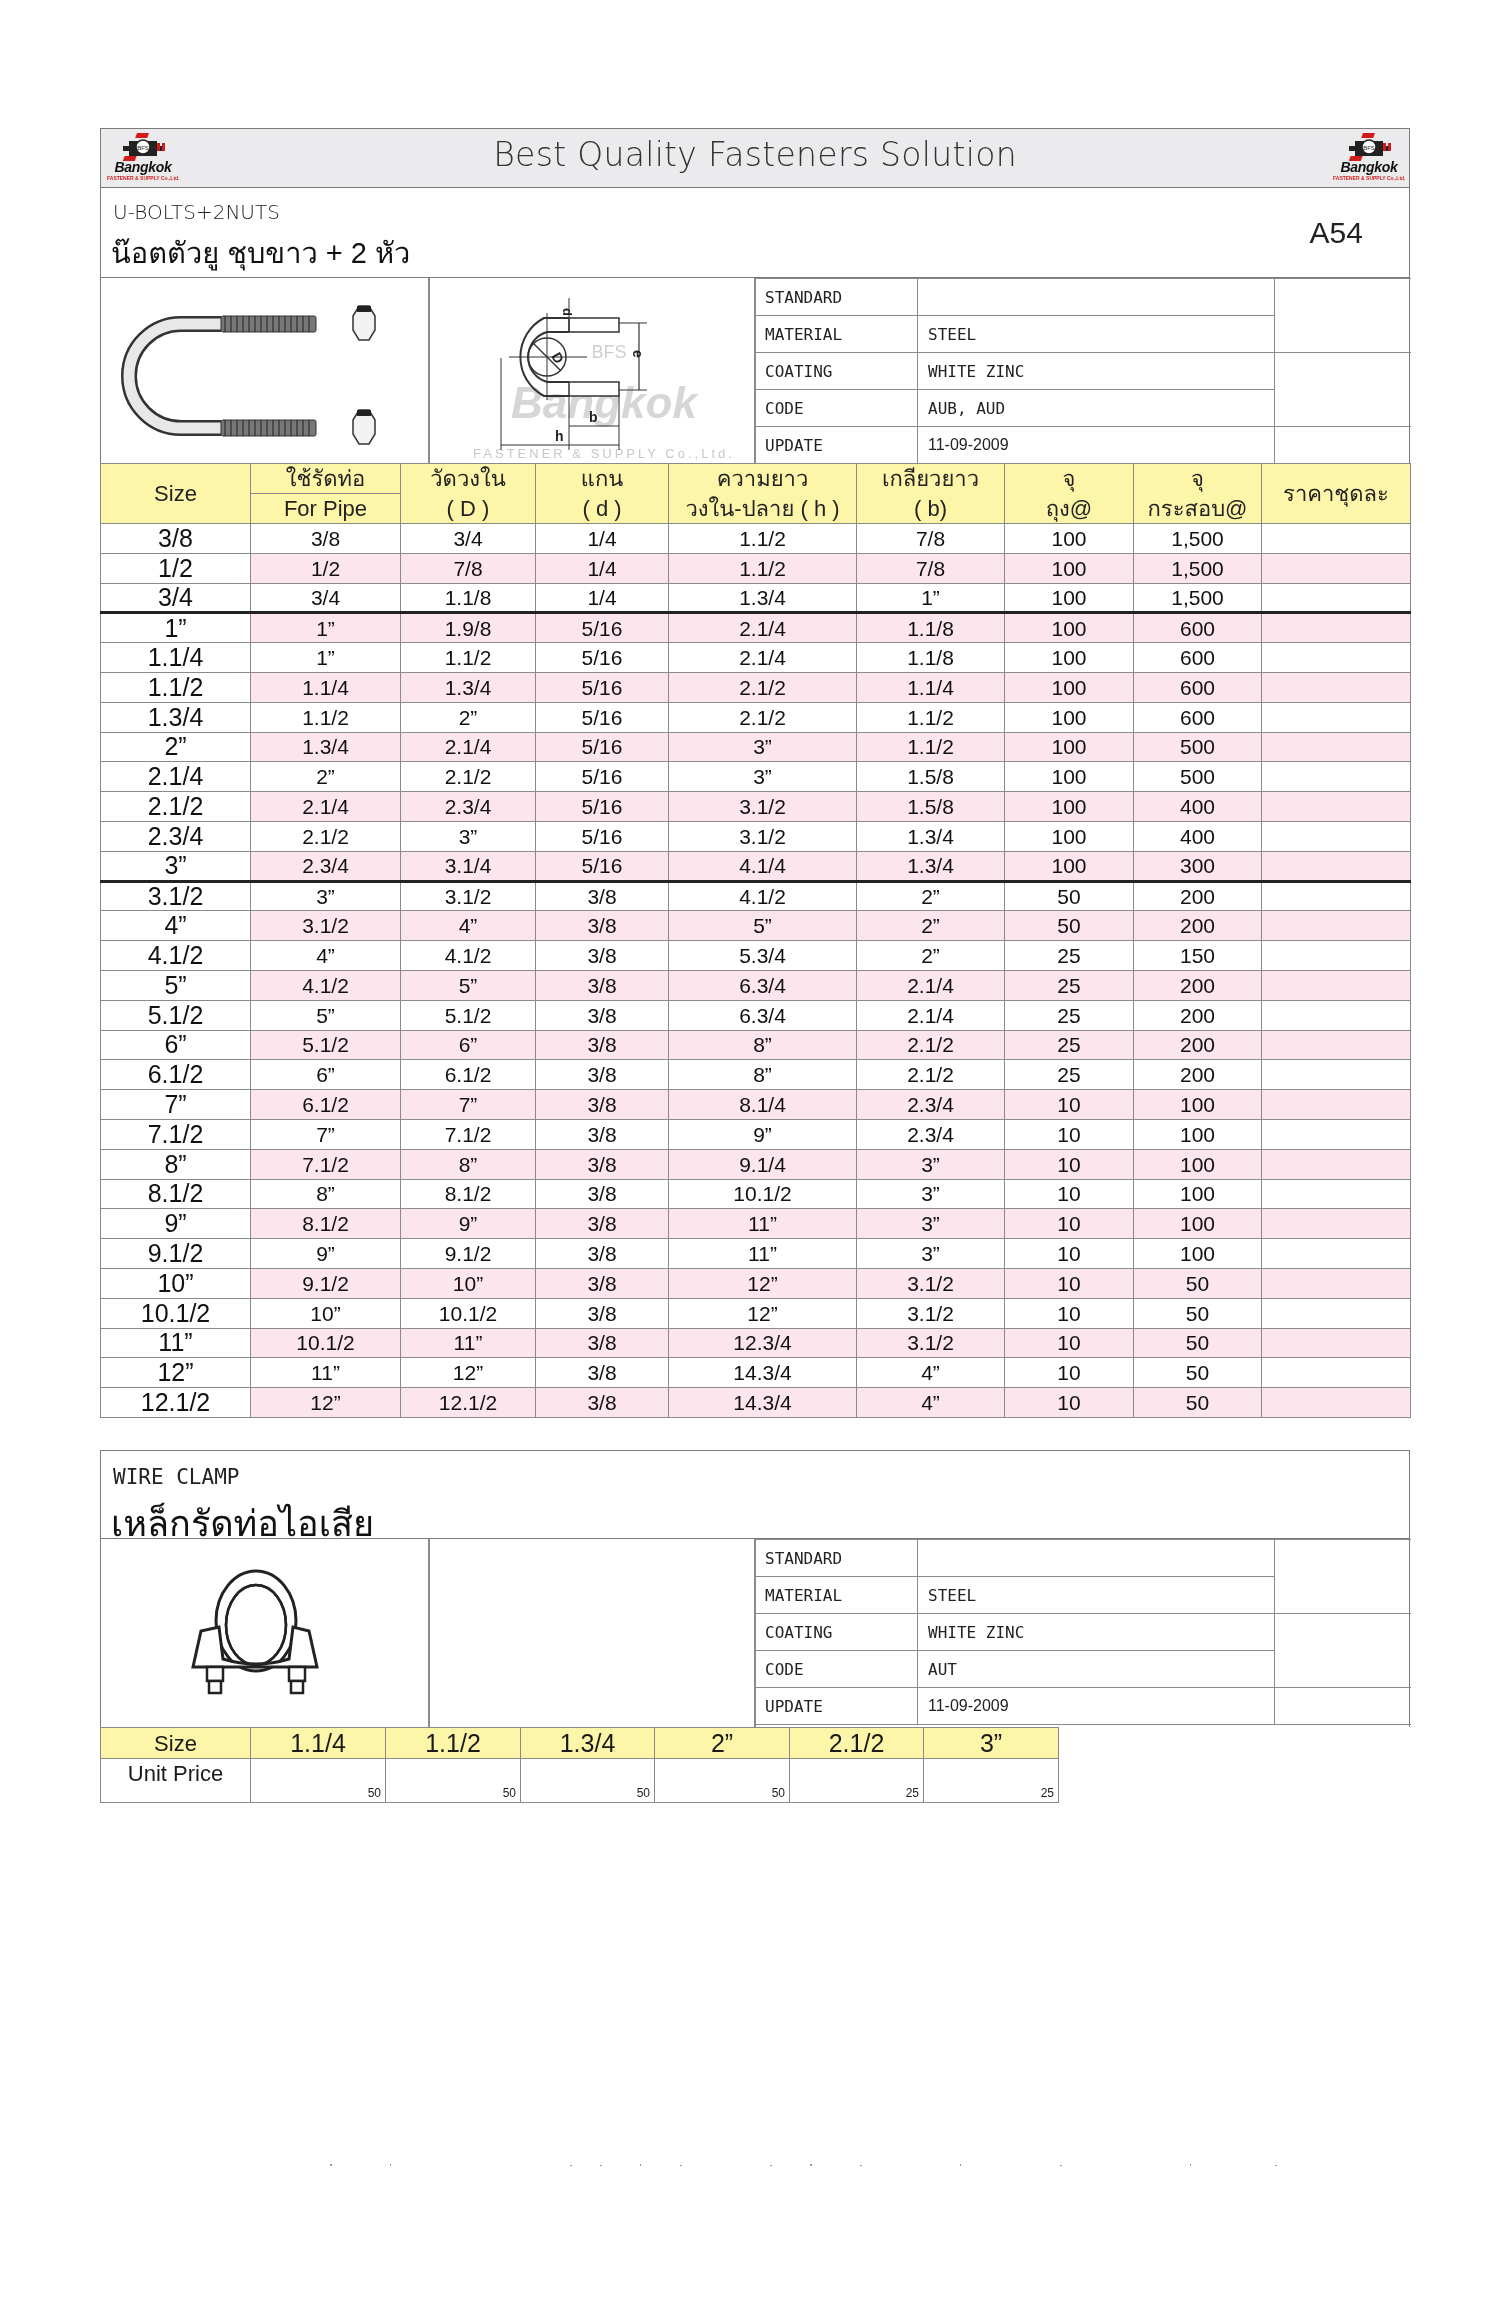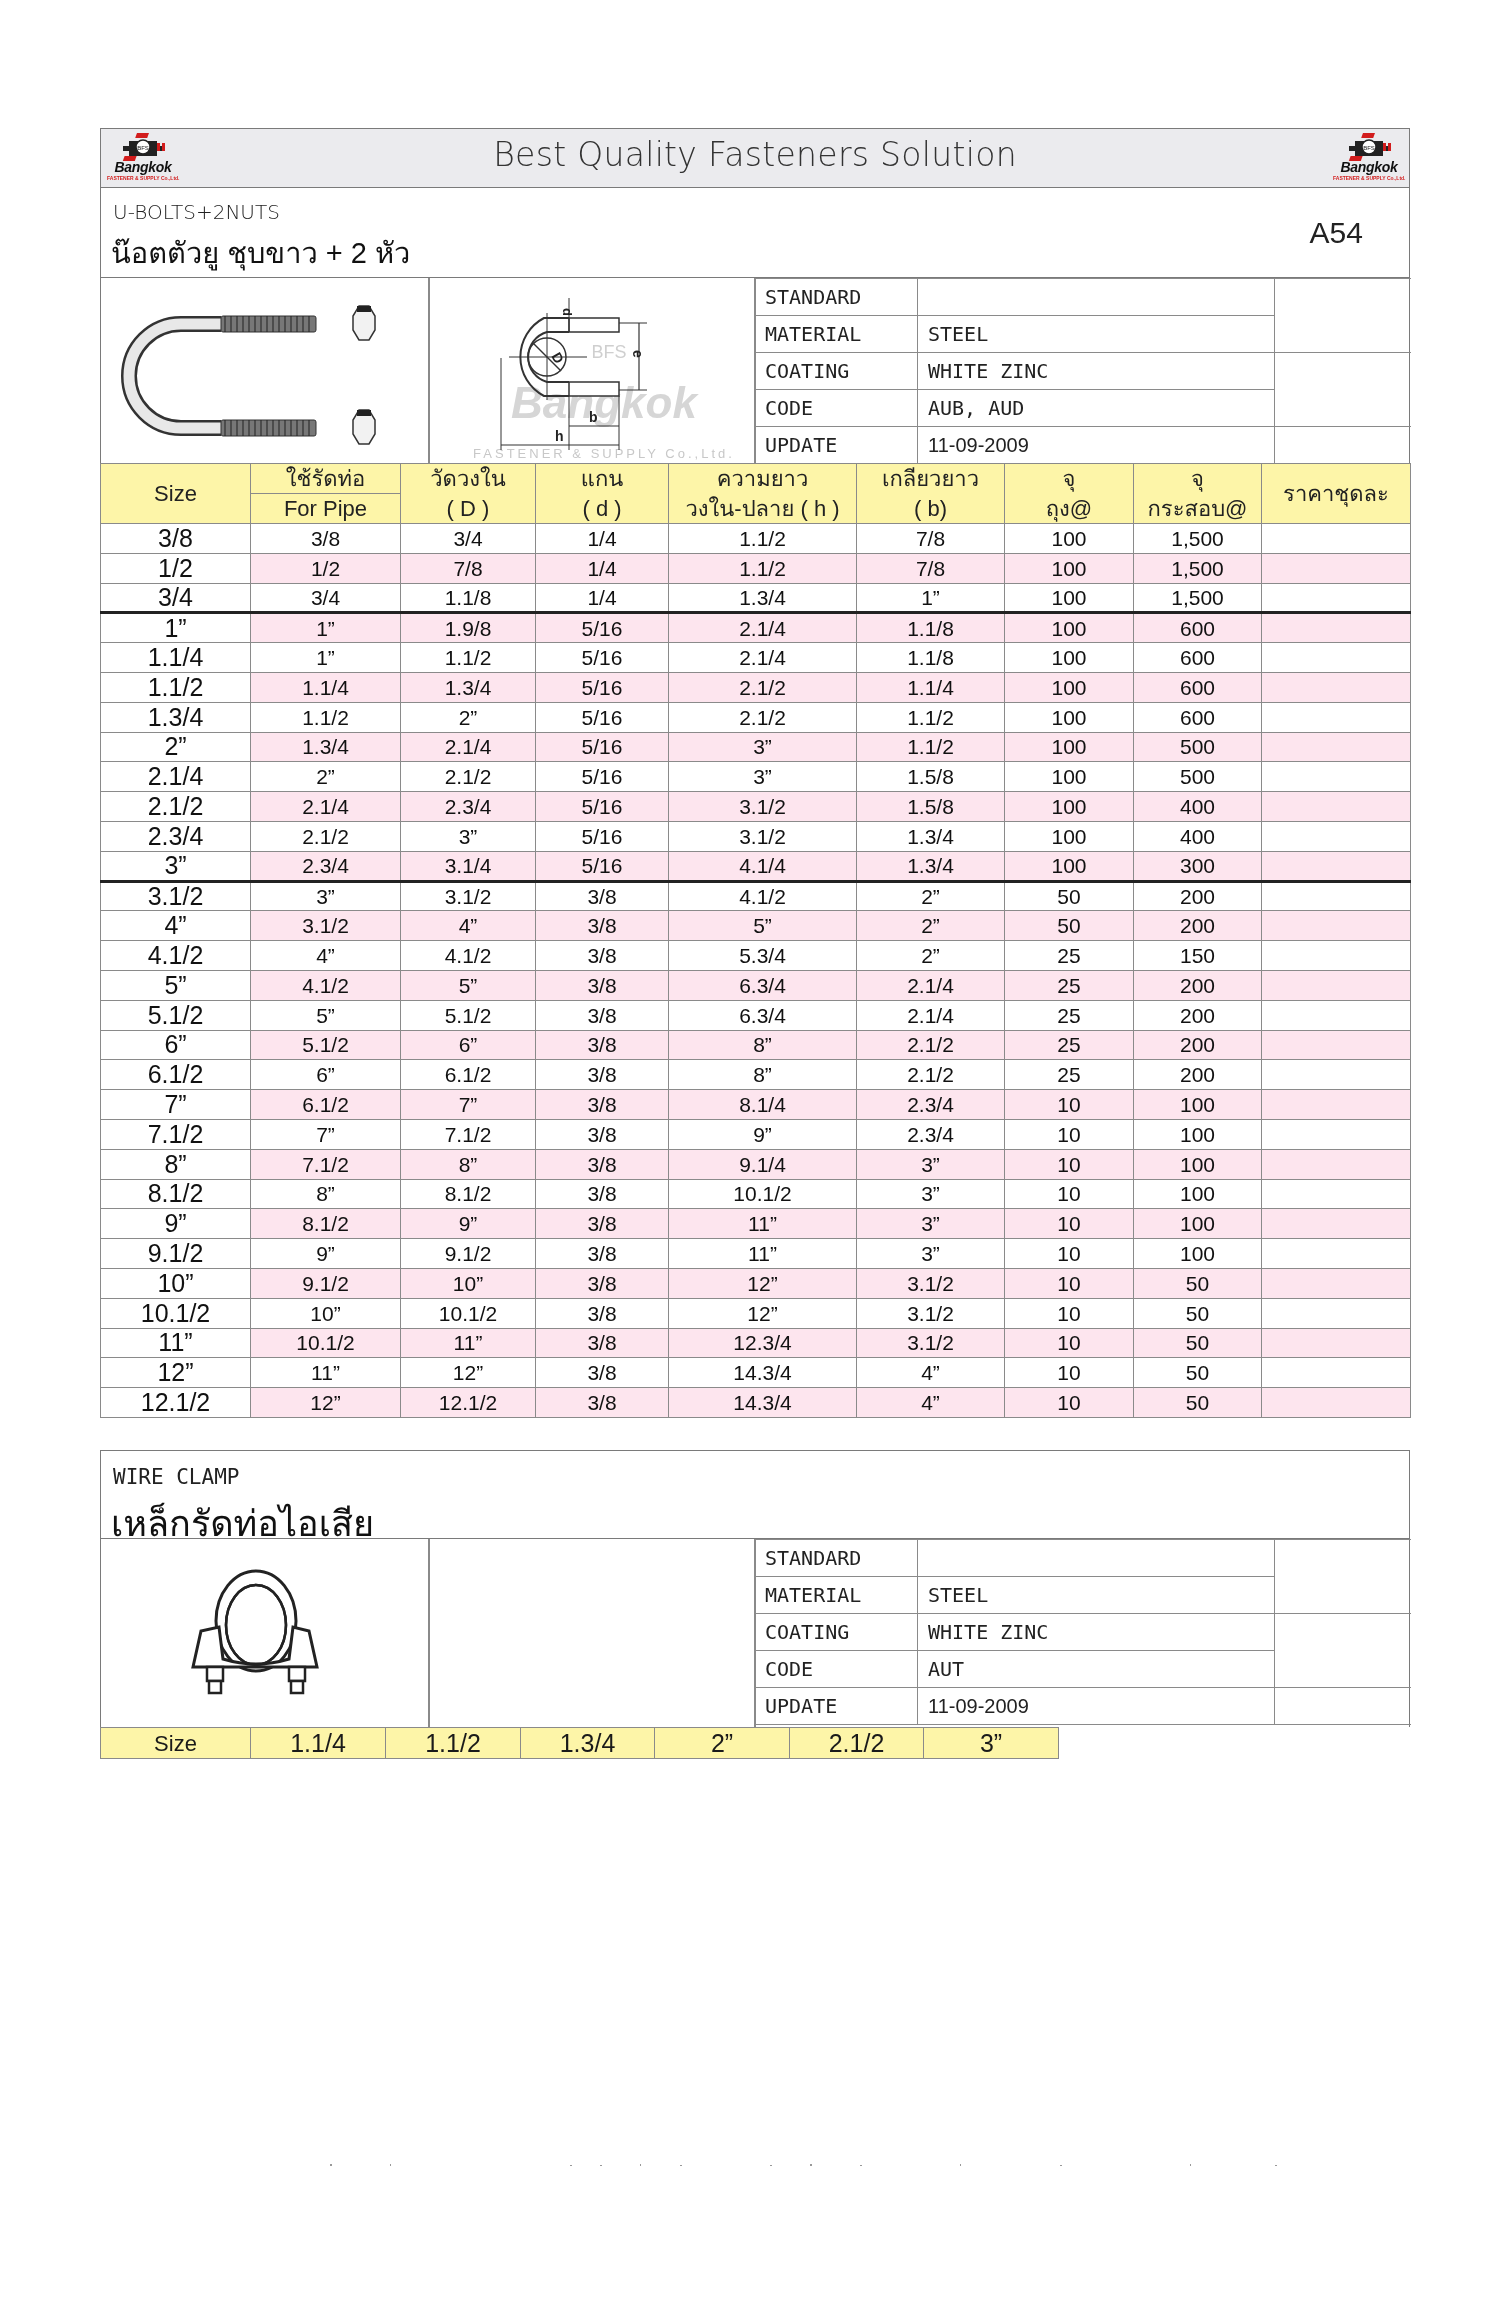--- a/index.html
+++ b/index.html
@@ -10,21 +10,21 @@
   .logo{width:72px;height:52px;top:4px;}
   .logo .name{position:absolute;left:0;right:0;top:26px;text-align:center;font-weight:bold;font-style:italic;font-size:14px;color:#111;letter-spacing:-0.3px;}
   .logo .sub{position:absolute;left:0;right:0;top:42px;text-align:center;font-size:5px;color:#d21c1c;font-weight:bold;white-space:nowrap;}
   .title-area{left:100px;top:188px;width:1310px;height:89px;border-left:1.5px solid #7a7a7a;border-right:1.5px solid #7a7a7a;}
   .en-title{left:12px;top:12px;font-size:20px;color:#222;font-family:"DejaVu Sans",sans-serif;font-weight:300;}
   .th-title{left:10px;top:42px;font-size:29px;color:#111;}
   .code{right:46px;top:28px;font-size:30px;color:#222;}
   .spec-area{left:100px;top:277px;width:1310px;height:186px;border:1.5px solid #7a7a7a;border-bottom:none;}
   .vline{background:#8a8a8a;width:1.5px;}
   .spec-table{border-collapse:collapse;position:absolute;}
-  .spec-table td{border:1.5px solid #8a8a8a;height:37px;padding:0 0 0 10px;font-family:"DejaVu Sans Mono","Liberation Mono",monospace;font-size:20px;color:#222;box-sizing:border-box;}
+  .spec-table td{border:1.5px solid #8a8a8a;height:37px;padding:0 0 0 10px;font-family:"DejaVu Sans Mono","Liberation Mono",monospace;font-size:16px;color:#222;box-sizing:border-box;}
   .spec-table td.side{border-right:none;}
   table.grid{border-collapse:collapse;position:absolute;table-layout:fixed;}
   table.grid td,table.grid th{border:1.5px solid #8a8a8a;text-align:center;padding:0;box-sizing:border-box;overflow:hidden;white-space:nowrap;}
   table.grid thead th{background:#fdf5a8;font-weight:normal;font-size:22px;line-height:27px;color:#222;}
   table.grid tbody td{font-size:21px;height:29.8px;line-height:27px;color:#111;}
   table.grid tbody td.size{font-size:25px;background:#fff !important;}
   table.grid tbody tr.pink td{background:#fde5ee;}
   table.grid tbody tr.thick td{border-bottom:3px solid #222;}
   .wc-area{left:100px;top:1450px;width:1310px;height:88px;border:1.5px solid #7a7a7a;border-bottom:none;}
   .wc-en{left:12px;top:14px;font-family:"DejaVu Sans Mono","Liberation Mono",monospace;font-size:21px;color:#222;}
@@ -586,20 +586,29 @@
   <tbody>
       <tr class="sz">
     <td class="lbl">Size</td>
     <td>1.1/4</td>
     <td>1.1/2</td>
     <td>1.3/4</td>
     <td>2”</td>
     <td>2.1/2</td>
     <td>3”</td>
   </tr>
+  <tr class="pr">
+    <td class="lbl">Unit Price</td>
+    <td>50</td>
+    <td>50</td>
+    <td>50</td>
+    <td>50</td>
+    <td>25</td>
+    <td>25</td>
+  </tr>
 </tbody>
   </table>
 
 <svg class="abs footer-dots" width="1100" height="4">
   <g fill="#999">
     <rect x="30" y="0" width="2" height="3"></rect>
       <rect x="90" y="0" width="1" height="3"></rect>
       <rect x="270" y="1" width="2" height="2"></rect>
     <rect x="300" y="1" width="2" height="2"></rect>
       <rect x="340" y="0" width="1" height="3"></rect>

